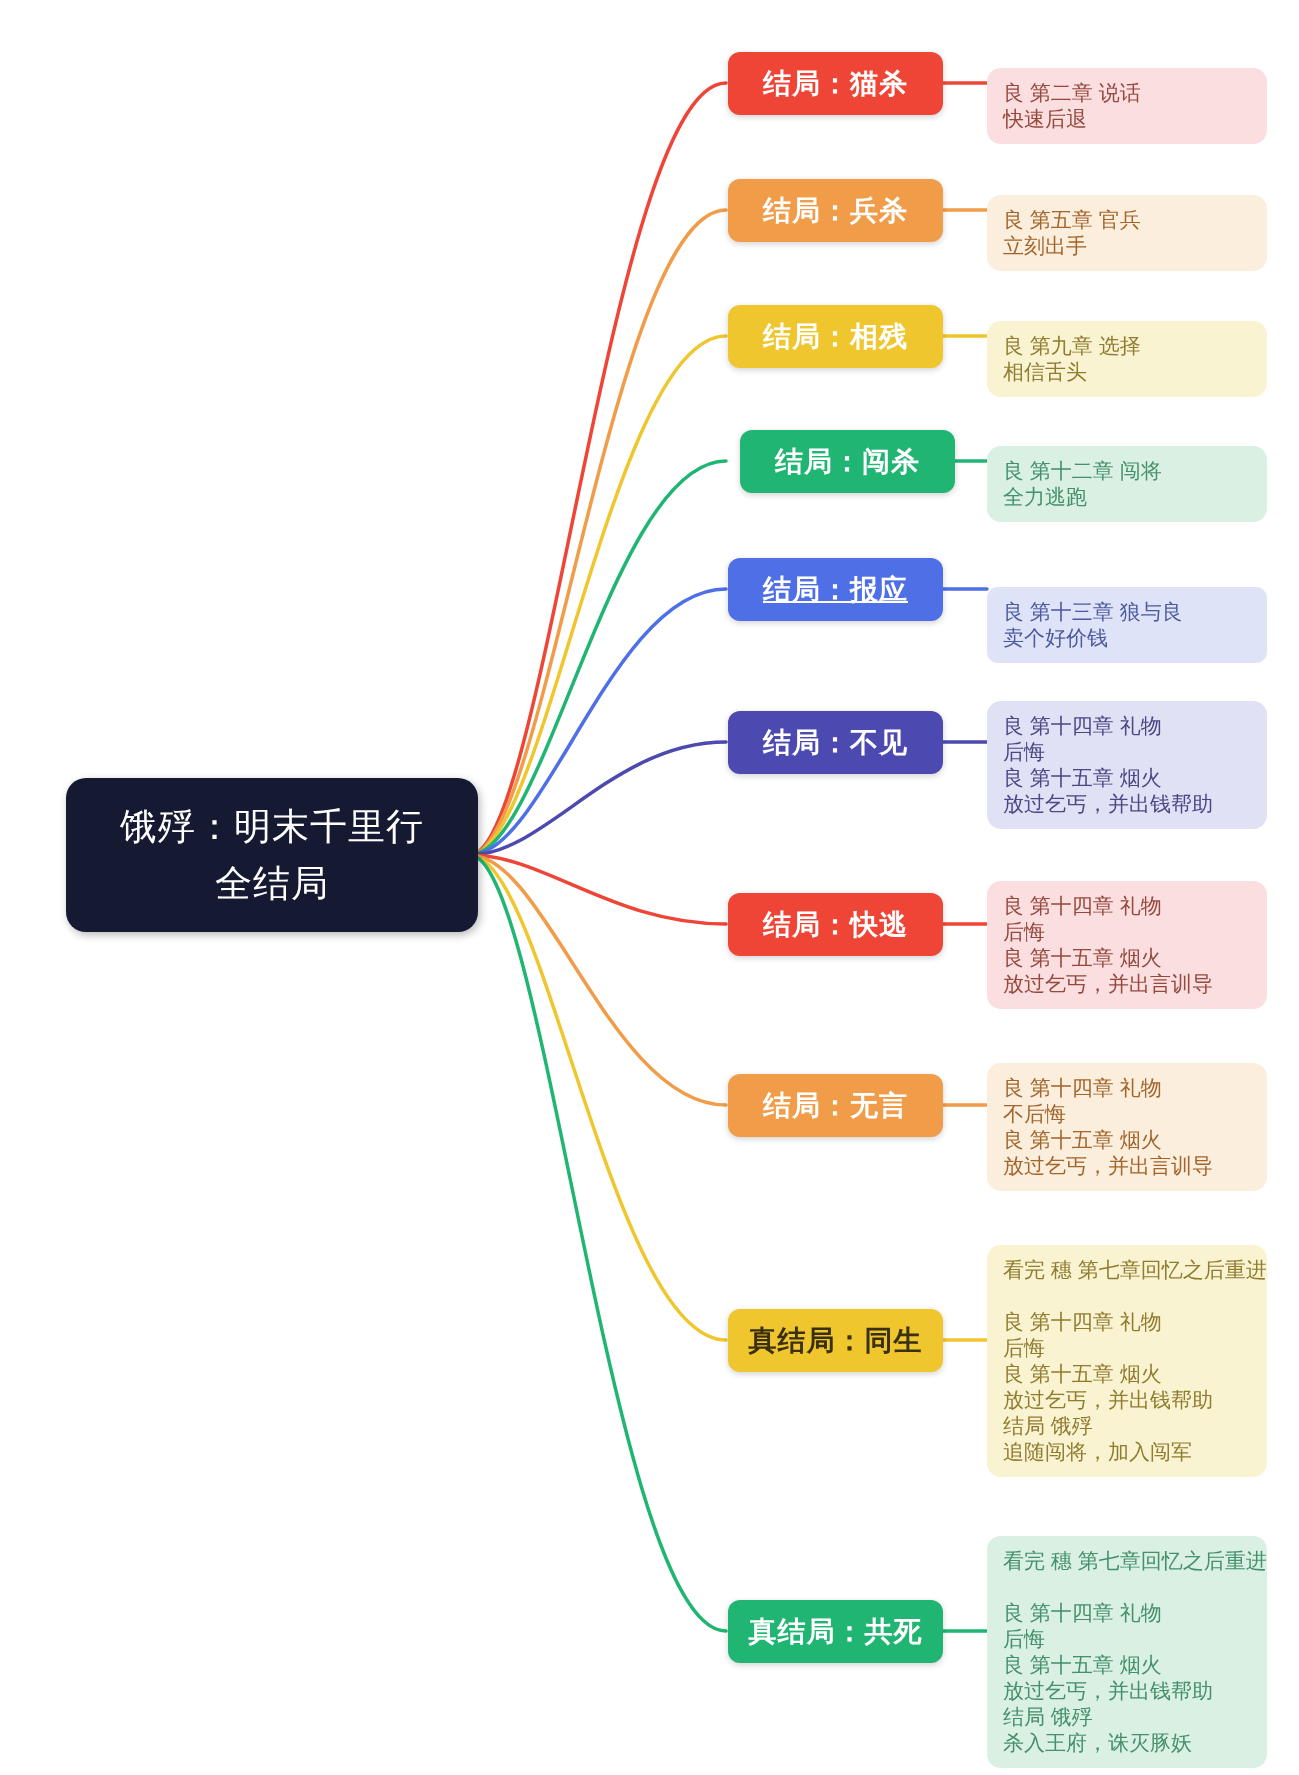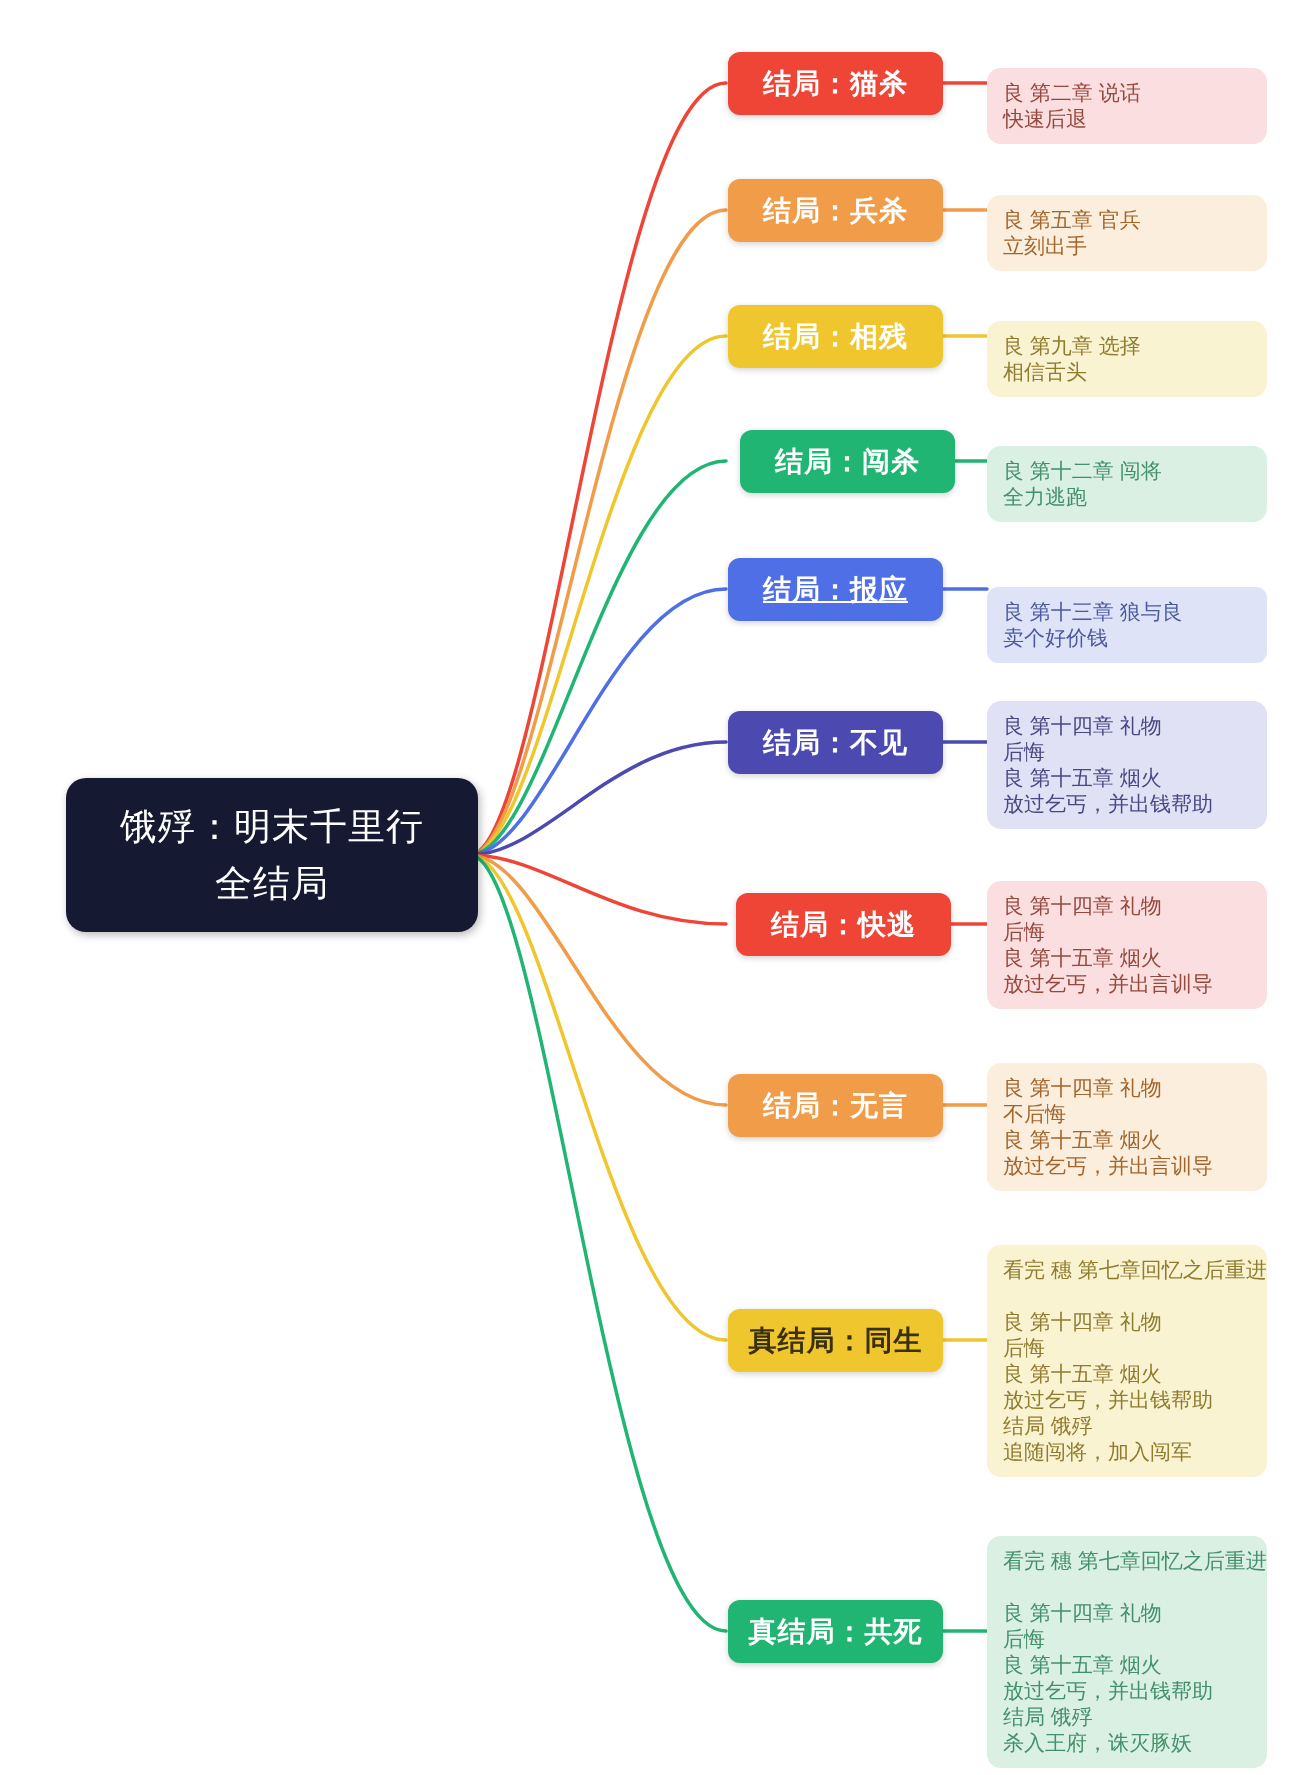--- a/index.html
+++ b/index.html
@@ -62,21 +62,21 @@
     <div>饿殍：明末千里行</div>
     <div>全结局</div>
   </div>
 
   <div class="pill" style="top: 52px; --c: #ef4537; --nb: #fbdee0; --nt: #95493d; --lt: #ffffff;">结局：猫杀</div>
   <div class="pill" style="top: 179px; --c: #f09c48; --nb: #fbeedd; --nt: #a3652b; --lt: #ffffff;">结局：兵杀</div>
   <div class="pill" style="top: 305px; --c: #f0c62f; --nb: #faf3d2; --nt: #8f7c2f; --lt: #ffffff;">结局：相残</div>
   <div class="pill" style="top: 430px; margin-left: 12px; --c: #21b573; --nb: #d9f0e3; --nt: #44906a; --lt: #ffffff;">结局：闯杀</div>
   <div class="pill" style="top: 558px; text-decoration: underline; --c: #4f6fe6; --nb: #dfe3f8; --nt: #4b5a9e; --lt: #ffffff;">结局：报应</div>
   <div class="pill" style="top: 711px; --c: #4c49b0; --nb: #e1e1f6; --nt: #4a4884; --lt: #ffffff;">结局：不见</div>
-  <div class="pill" style="top: 893px; margin-left: 8px; --c: #ef4537; --nb: #fbdee0; --nt: #95493d; --lt: #ffffff;">结局：快逃</div>
+  <div class="pill" style="top: 893px; --c: #ef4537; --nb: #fbdee0; --nt: #95493d; --lt: #ffffff;">结局：快逃</div>
   <div class="pill" style="top: 1074px; --c: #f09c48; --nb: #fbeedd; --nt: #a3652b; --lt: #ffffff;">结局：无言</div>
   <div class="pill" style="top: 1309px; --c: #f0c62f; --nb: #faf3d2; --nt: #8f7c2f; --lt: #3a300e;">真结局：同生</div>
   <div class="pill" style="top: 1600px; --c: #21b573; --nb: #d9f0e3; --nt: #44906a; --lt: #ffffff;">真结局：共死</div>
 
   <div class="note" style="top: 45px; --c: #ef4537; --nb: #fbdee0; --nt: #95493d; --lt: #ffffff;">
     <div class="ln">良 第二章 说话</div>
     <div class="ln">快速后退</div>
   </div>
   <div class="note" style="top: 172px; --c: #f09c48; --nb: #fbeedd; --nt: #a3652b; --lt: #ffffff;">
     <div class="ln">良 第五章 官兵</div>

